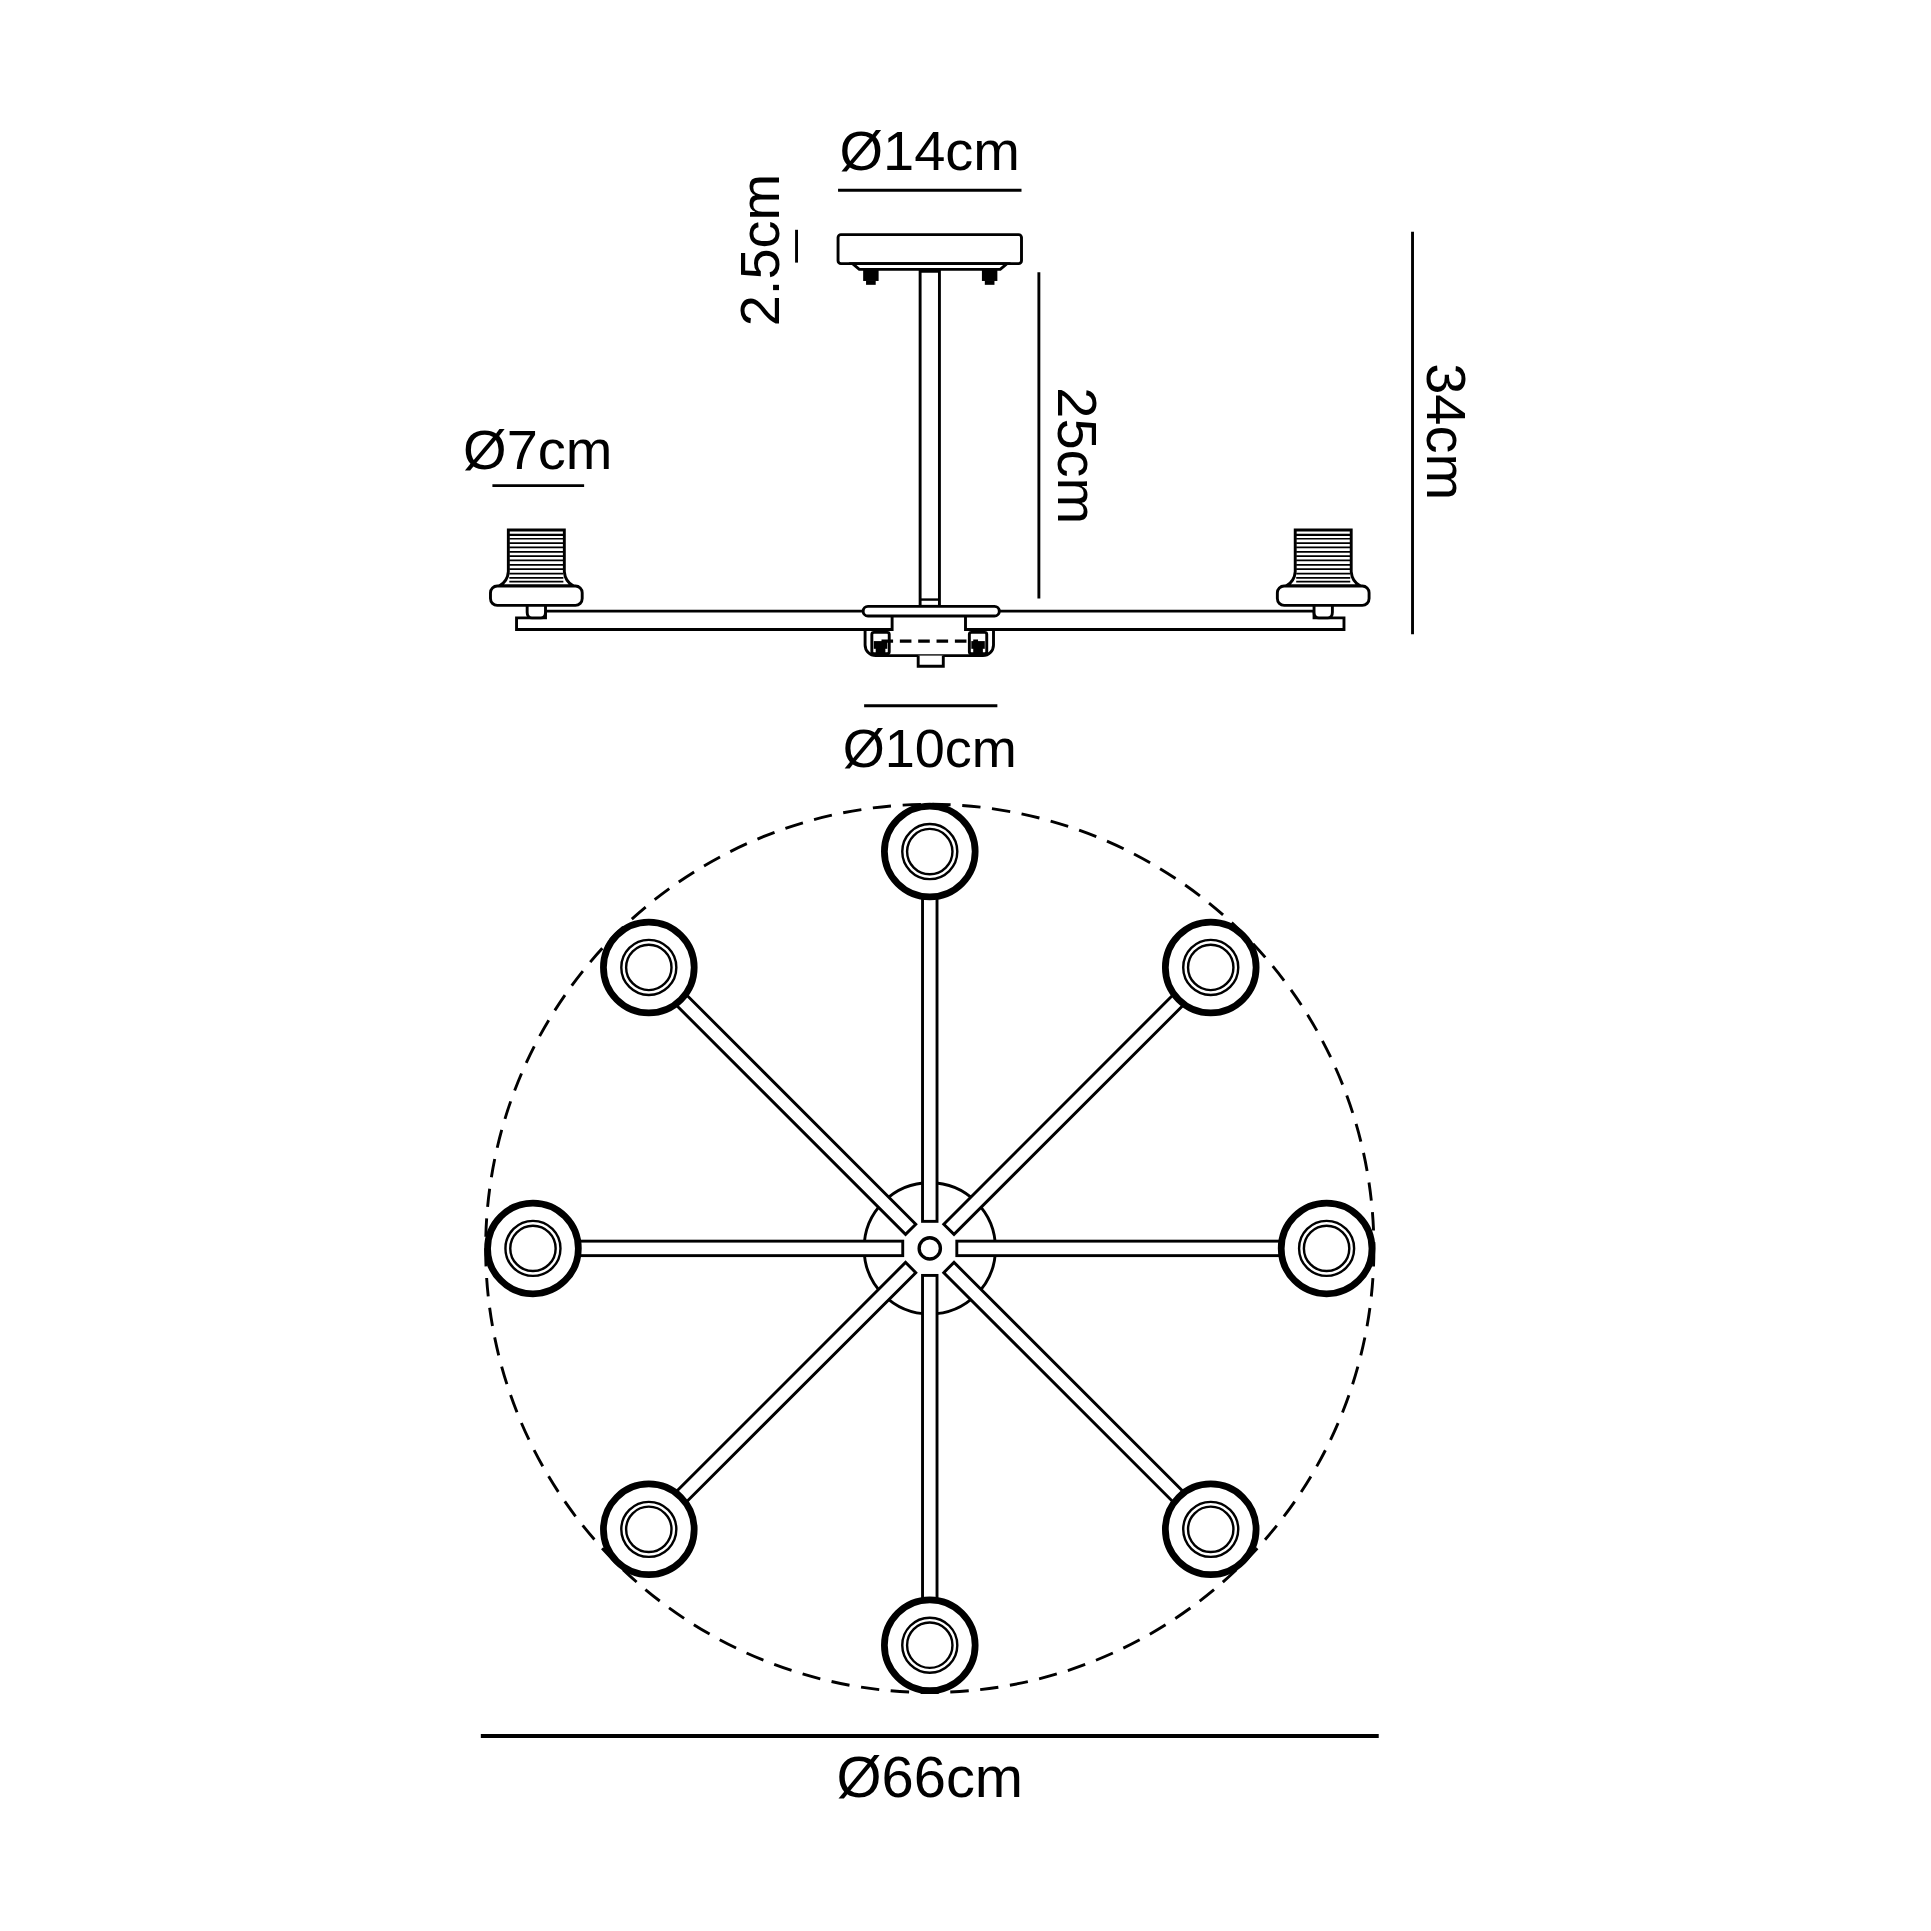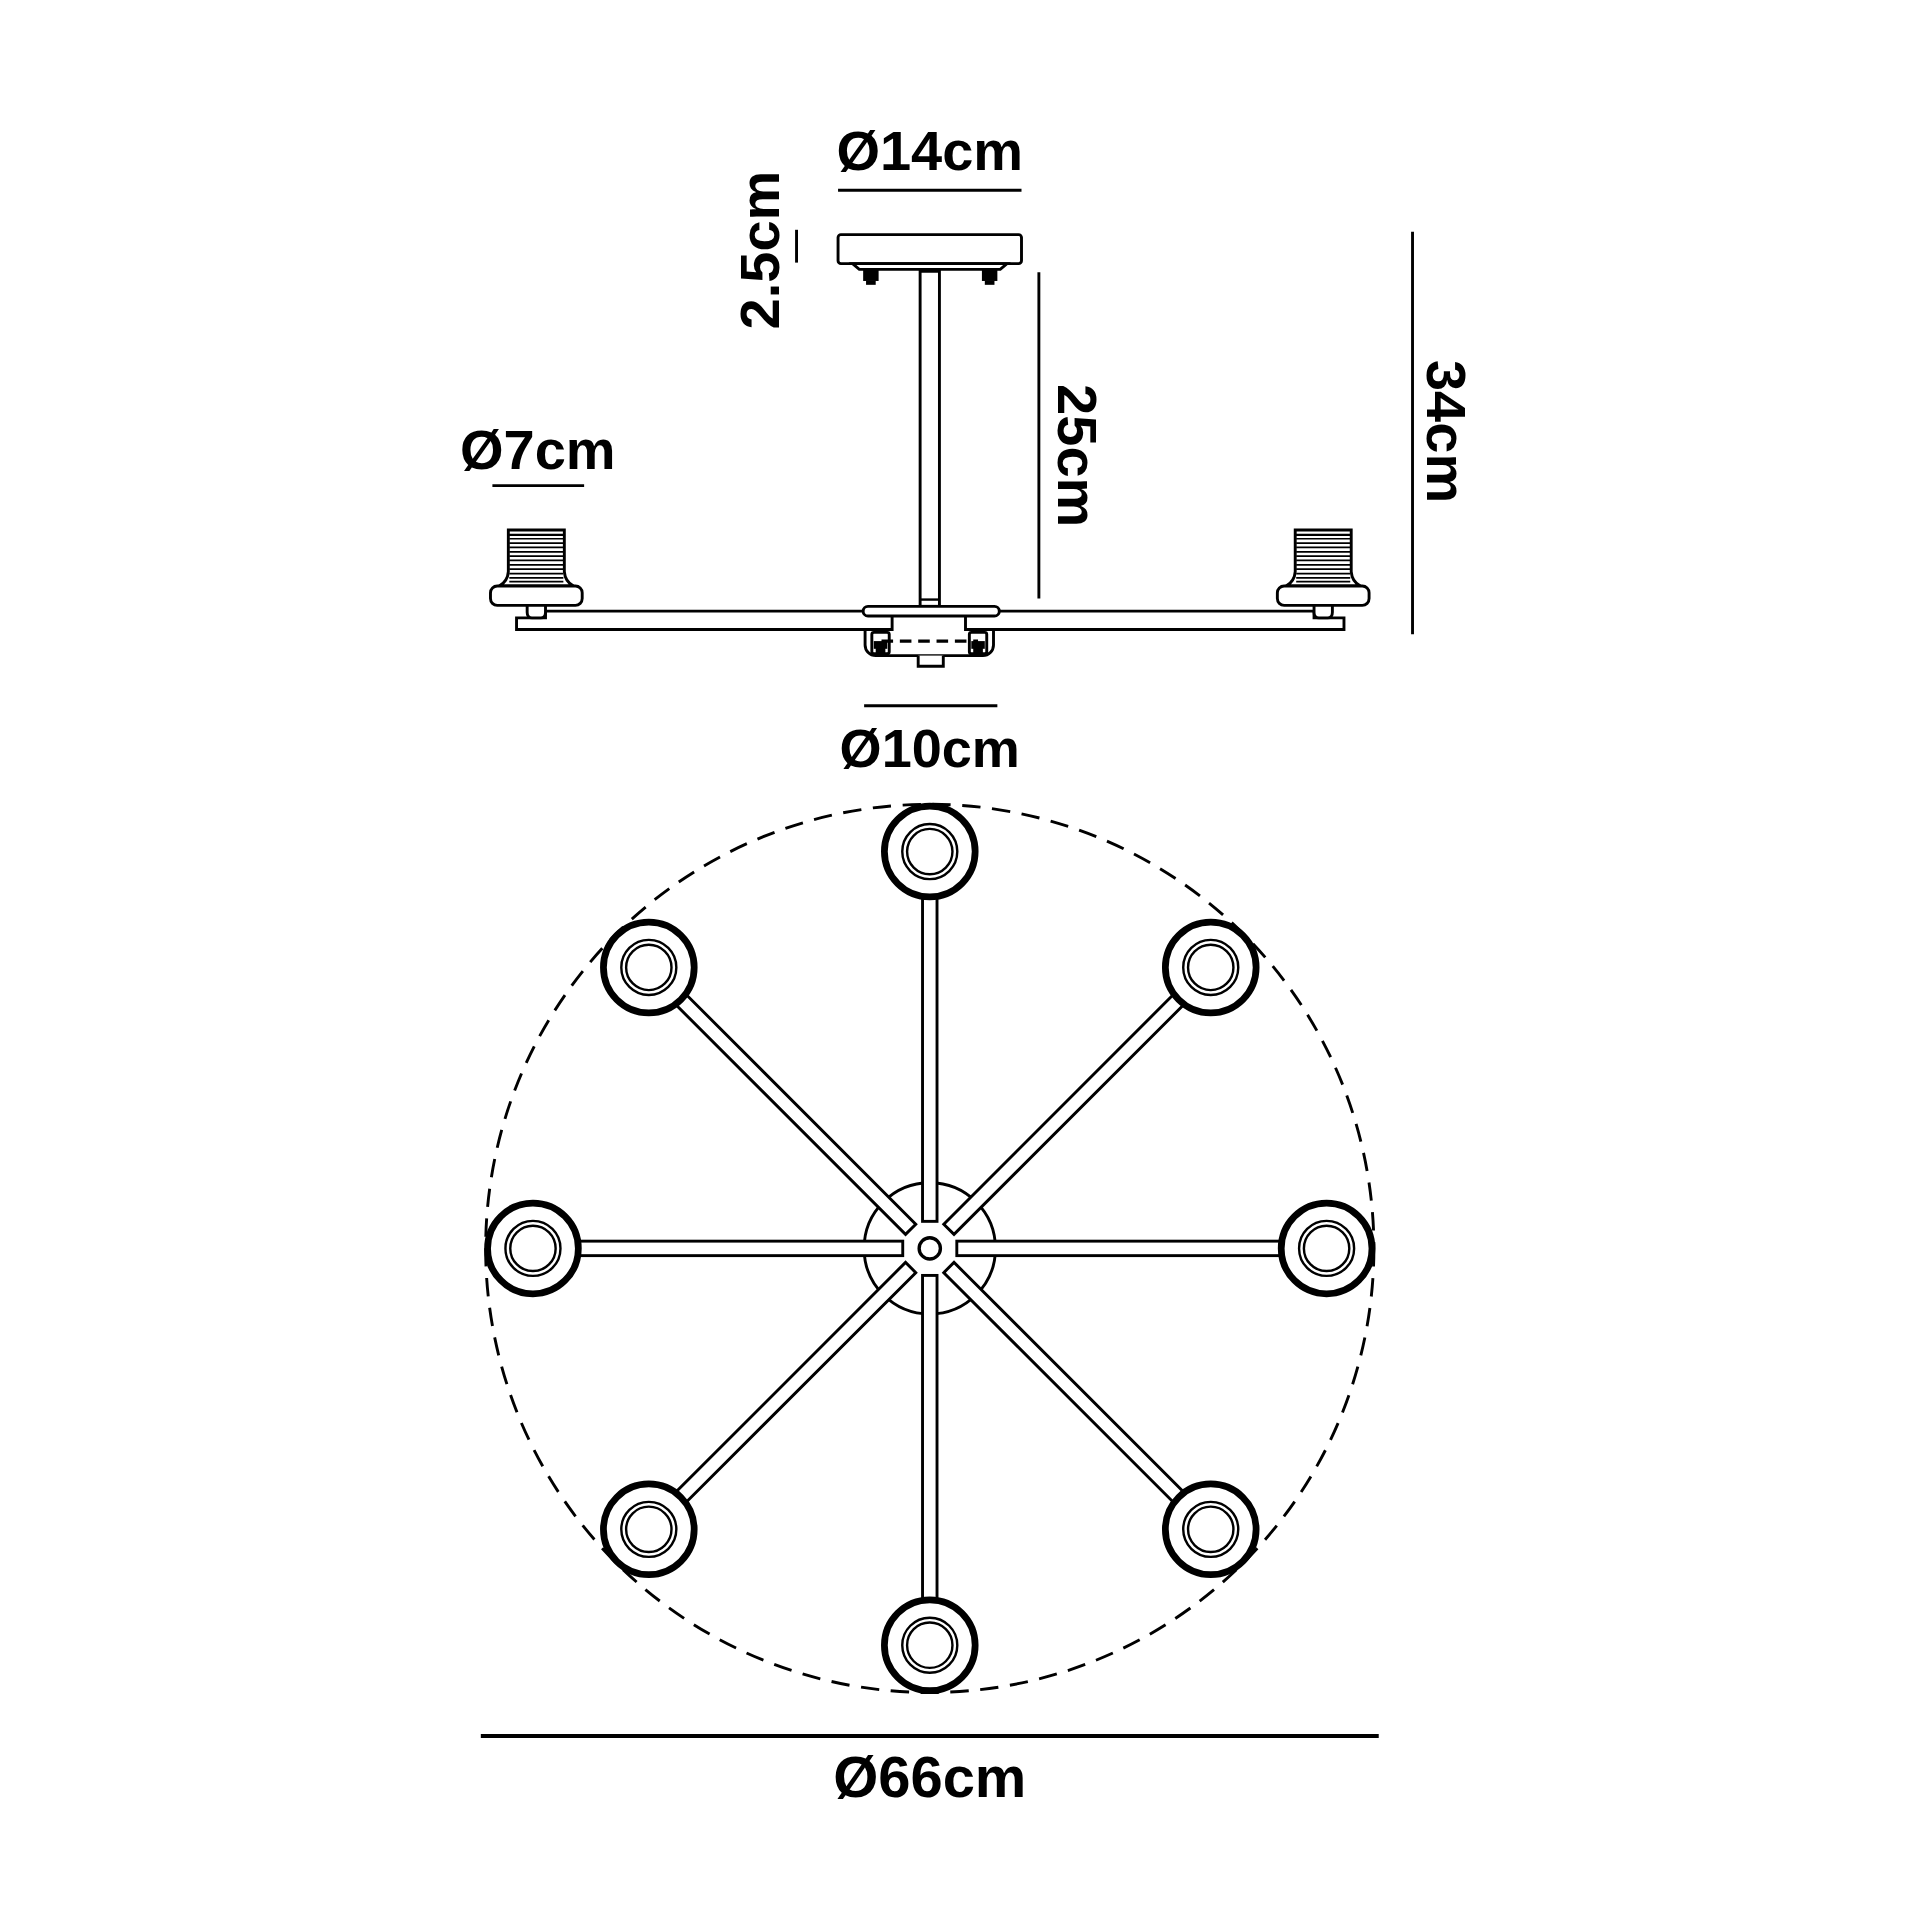--- a/index.html
+++ b/index.html
@@ -1,16 +1,16 @@
 <!DOCTYPE html>
 <html><head>
 <meta charset="utf-8">
 <style>
   html,body{margin:0;padding:0;background:#ffffff;}
-  .stage{width:1931px;height:1931px;background:#ffffff;position:relative;font-weight:bold;}
+  .stage{width:1931px;height:1931px;background:#ffffff;position:relative;}
   svg{display:block;width:1931px;height:1931px;}
   text{
     font-family:"Liberation Sans","DejaVu Sans",sans-serif;
     fill:#000000;
   }
   .dim-label{font-size:58px;}
   .dim-label-sm{font-size:56px;}
   .dim-label-lg{font-size:60px;}
   .outline{fill:#ffffff;stroke:#000000;stroke-width:3;}
   .outline-thin{fill:none;stroke:#000000;stroke-width:2.5;}

